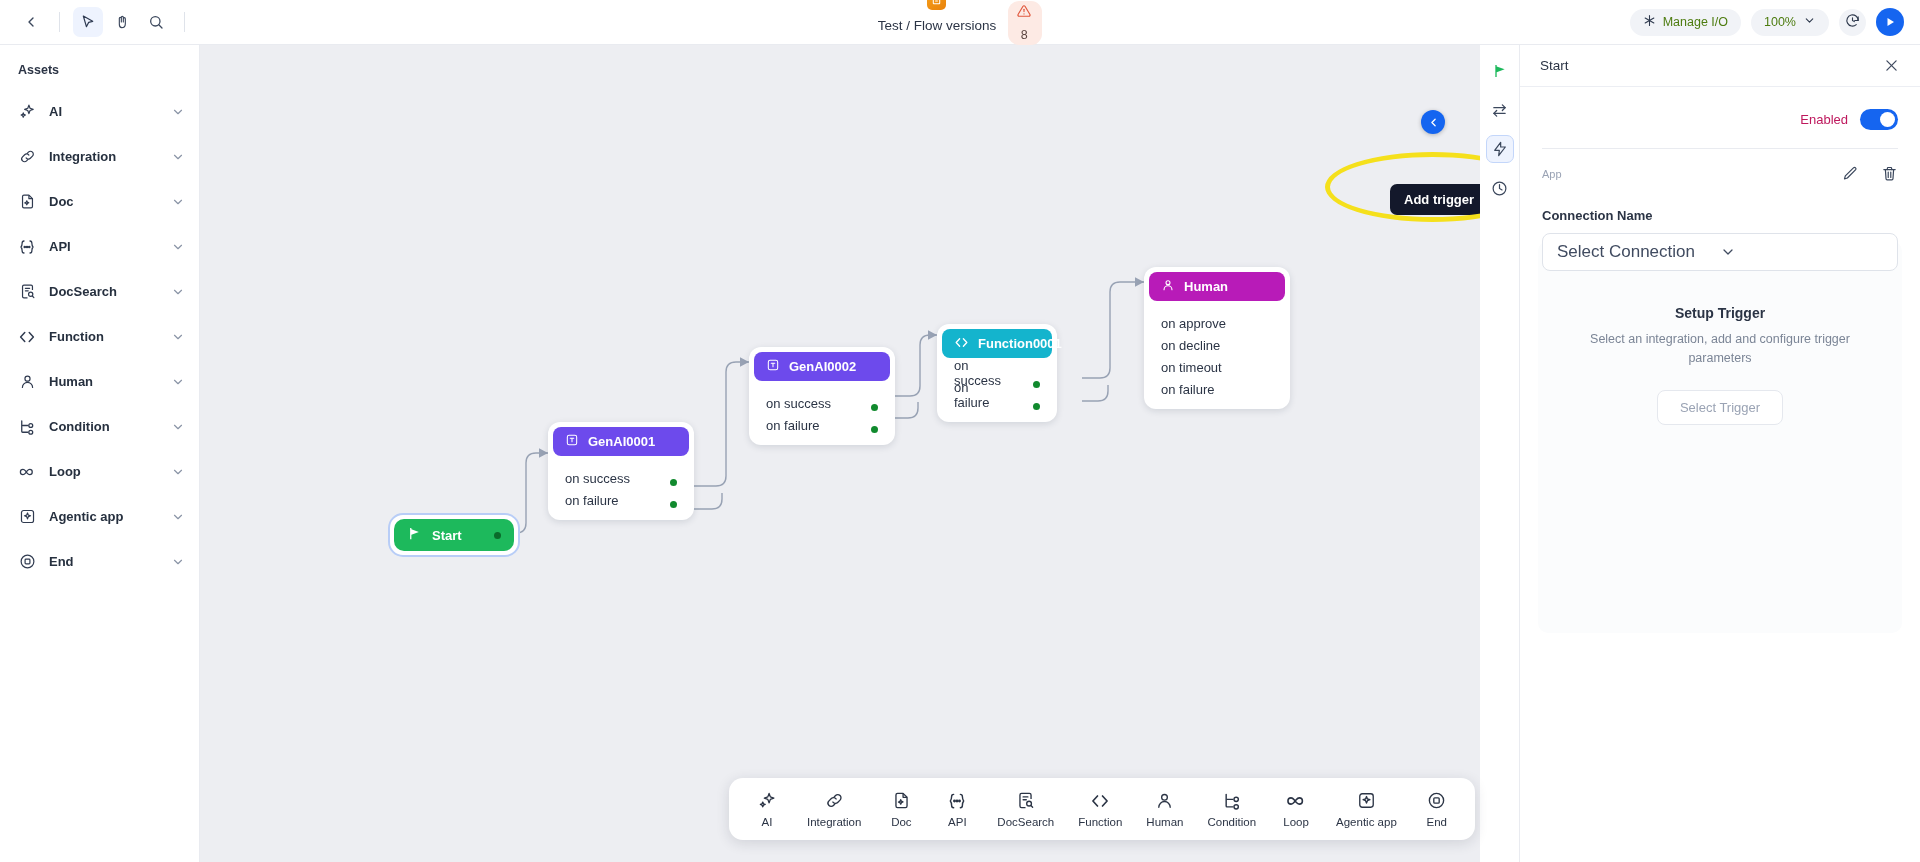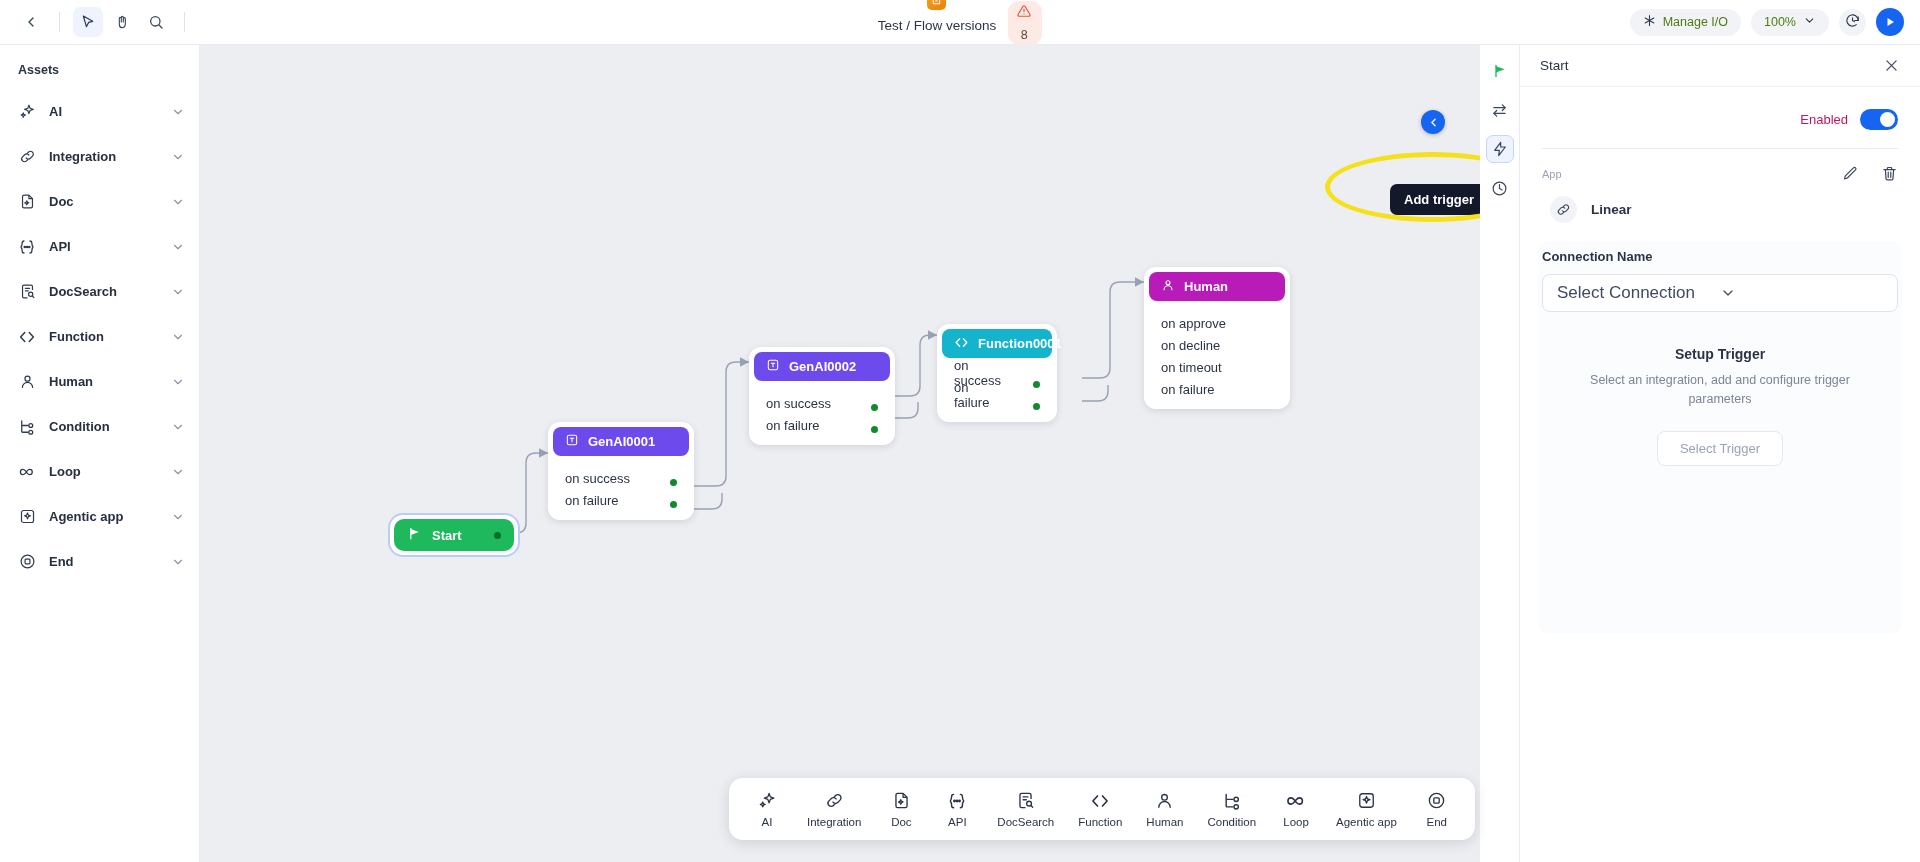--- a/index.html
+++ b/index.html
@@ -825,29 +825,20 @@
                   <polyline points="4 6.5 20 6.5"></polyline>
                   <path d="M9 6.5V4.5a1 1 0 011-1h4a1 1 0 011 1v2"></path>
                   <path d="M6.2 6.5l.9 13a1.5 1.5 0 001.5 1.4h6.8a1.5 1.5 0 001.5-1.4l.9-13"></path>
                   <line x1="10.2" y1="10" x2="10.2" y2="17.5"></line>
                   <line x1="13.8" y1="10" x2="13.8" y2="17.5"></line>
                 </svg>
             </span>
           </span>
         </div>
 
-        <div class="linear-row">
-          <span class="linear-av">
-            <svg width="15" height="15" viewBox="0 0 24 24" fill="none" stroke="currentColor" stroke-width="1.8" stroke-linecap="round">
-                <path d="M10 14a4 4 0 006 .5l3-3a4 4 0 10-5.7-5.7L11.6 7.5"></path>
-                <path d="M14 10a4 4 0 00-6-.5l-3 3a4 4 0 105.7 5.7l1.7-1.7"></path>
-              </svg>
-          </span>
-          <span class="linear-name">Linear</span>
-        </div>
 
         <div class="conn-block">
           <div class="conn-lbl">Connection Name</div>
           <div class="select">
             <span>Select Connection</span>
             <span class="chev">
               <svg width="16" height="16" viewBox="0 0 24 24" fill="none" stroke="currentColor" stroke-width="1.9" stroke-linecap="round" stroke-linejoin="round">
                   <polyline points="6 9 12 15 18 9"></polyline>
                 </svg>
             </span>

